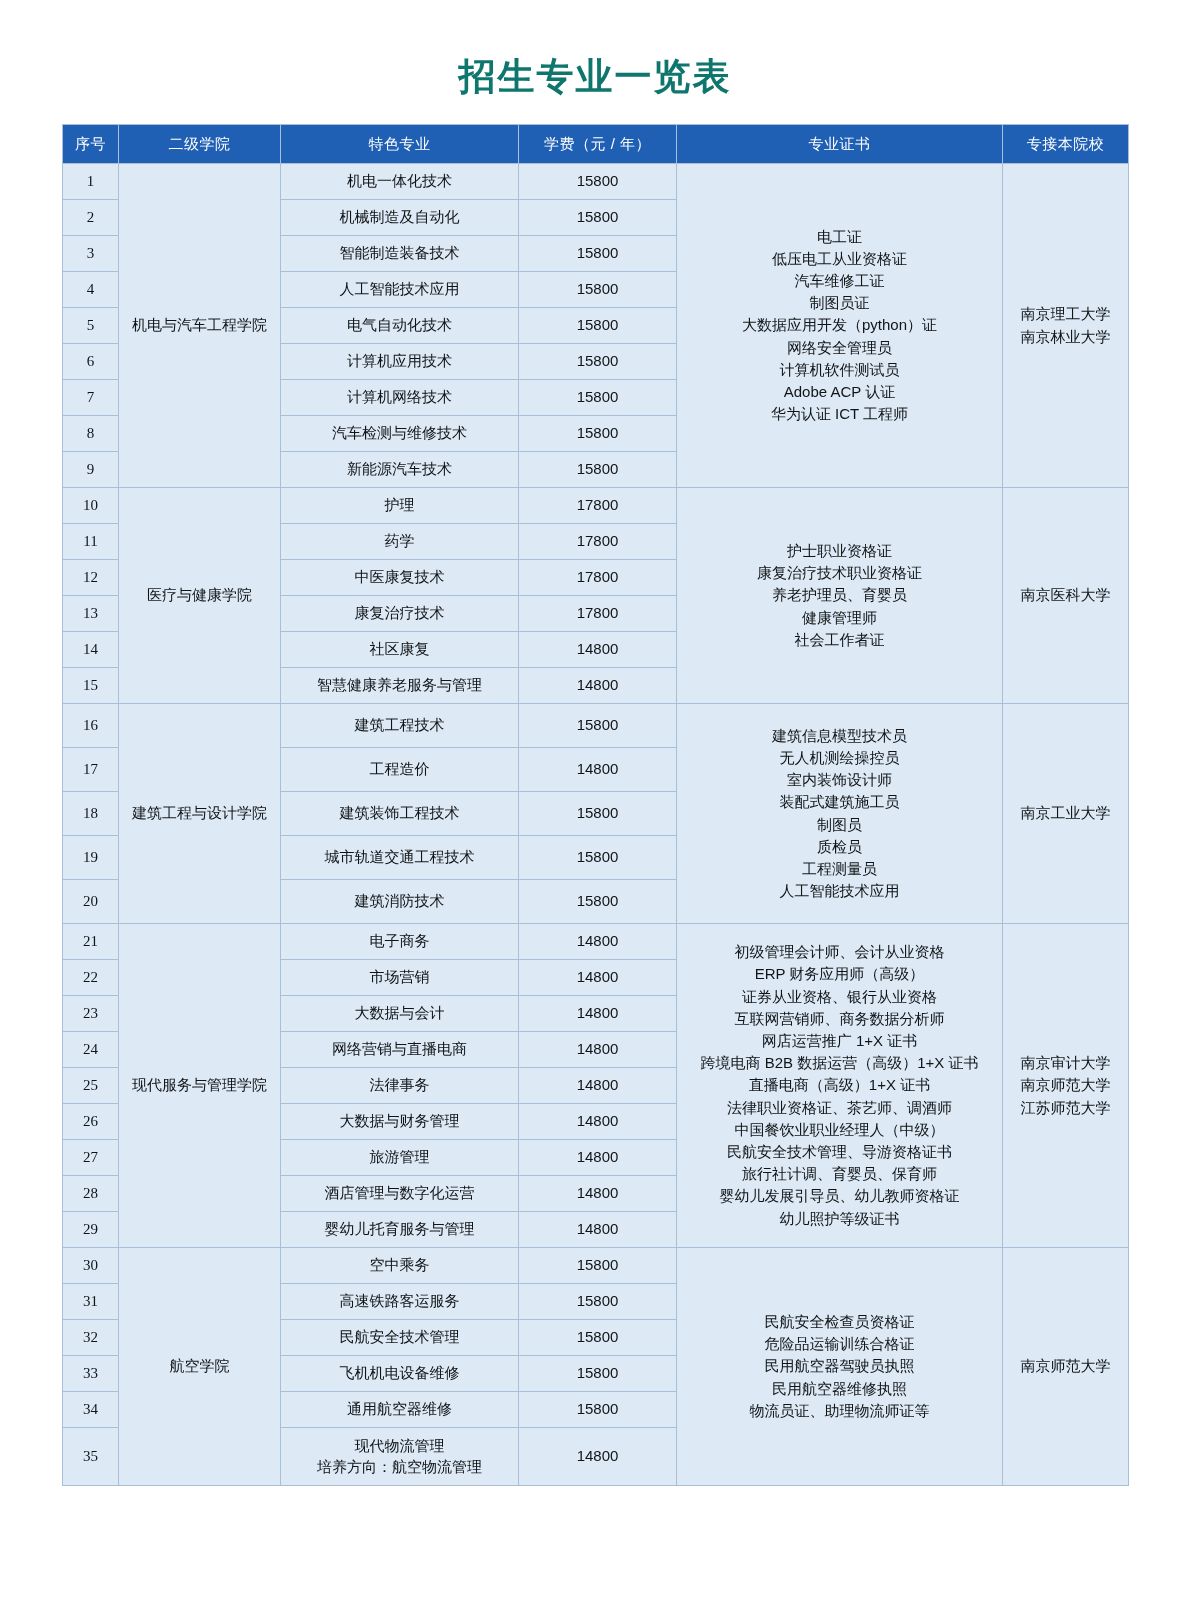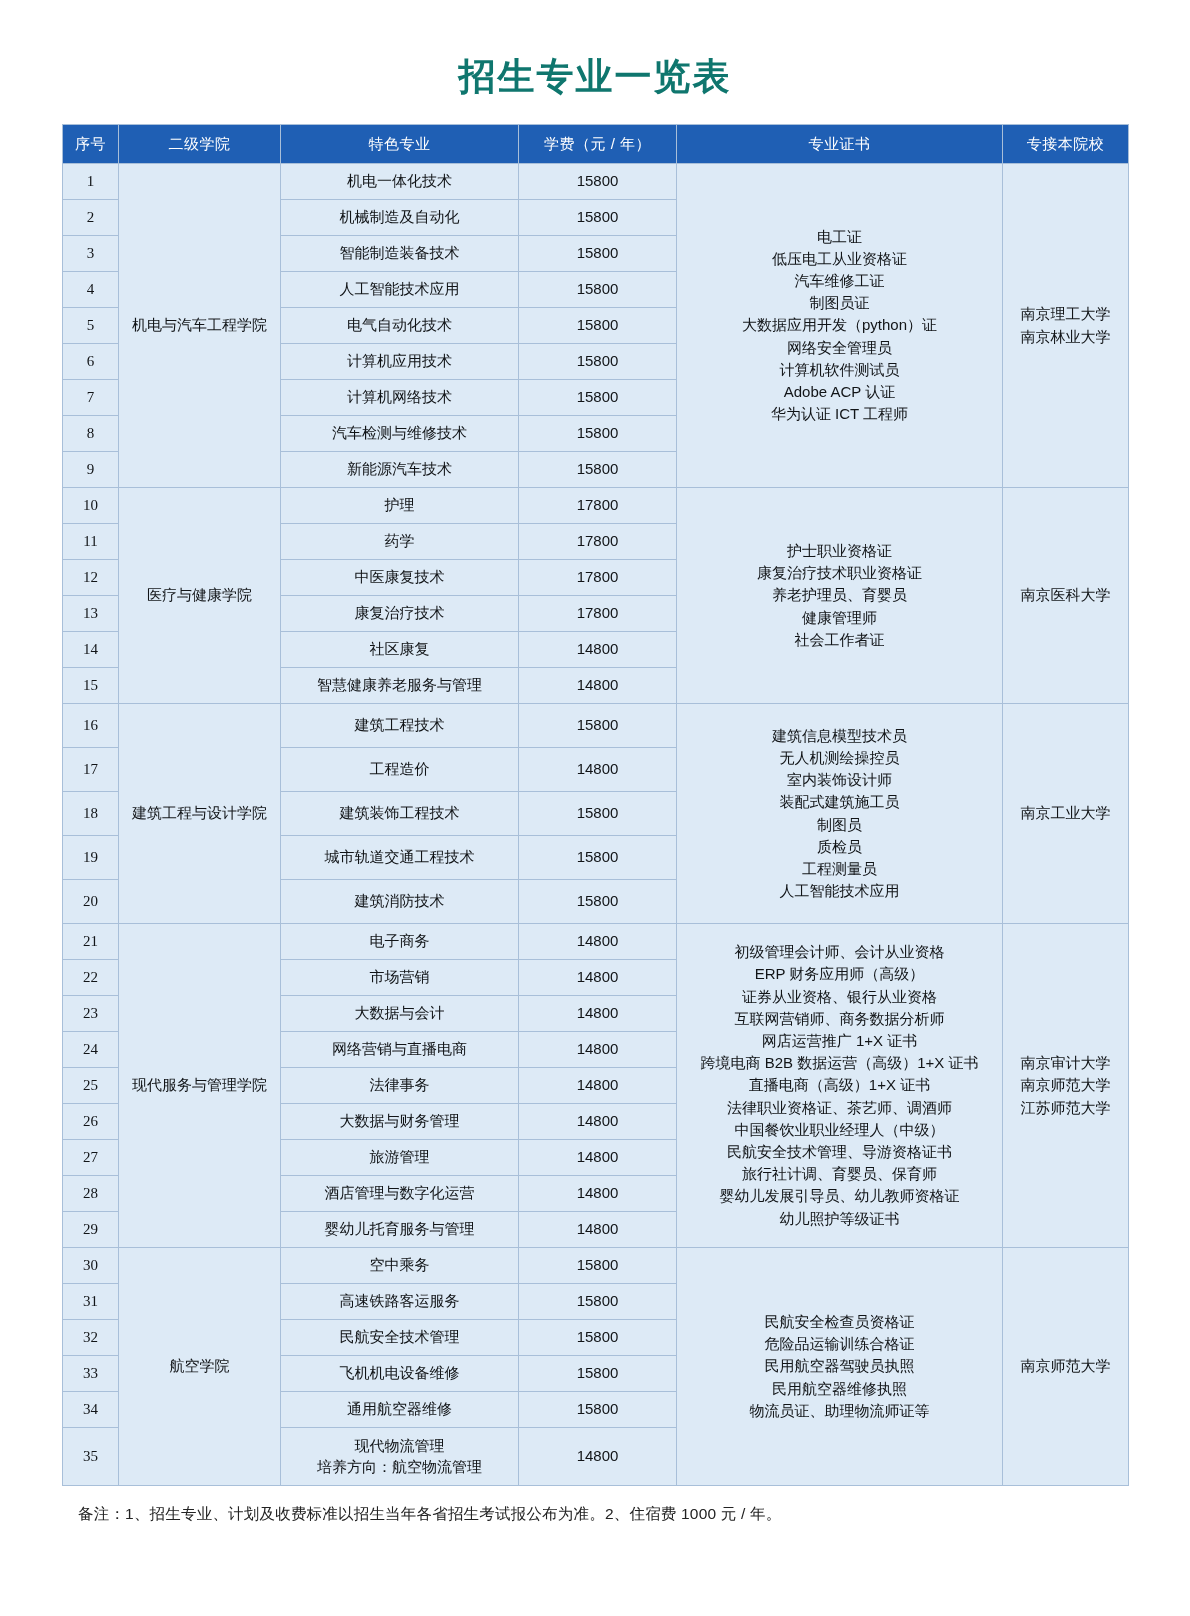--- a/index.html
+++ b/index.html
@@ -380,14 +380,13 @@
           <td class="idx">35</td>
           <td class="major">
             <span class="major-sub">现代物流管理</span>
             <span class="major-sub">培养方向：航空物流管理</span>
           </td>
           <td class="fee">14800</td>
         </tr>
       </tbody>
   </table>
 
-  <div class="note">备注：1、招生专业、计划及收费标准以招生当年各省招生考试报公布为准。2、住宿费 1000 元 / 年。</div>
 </div>
 
 </body></html>

